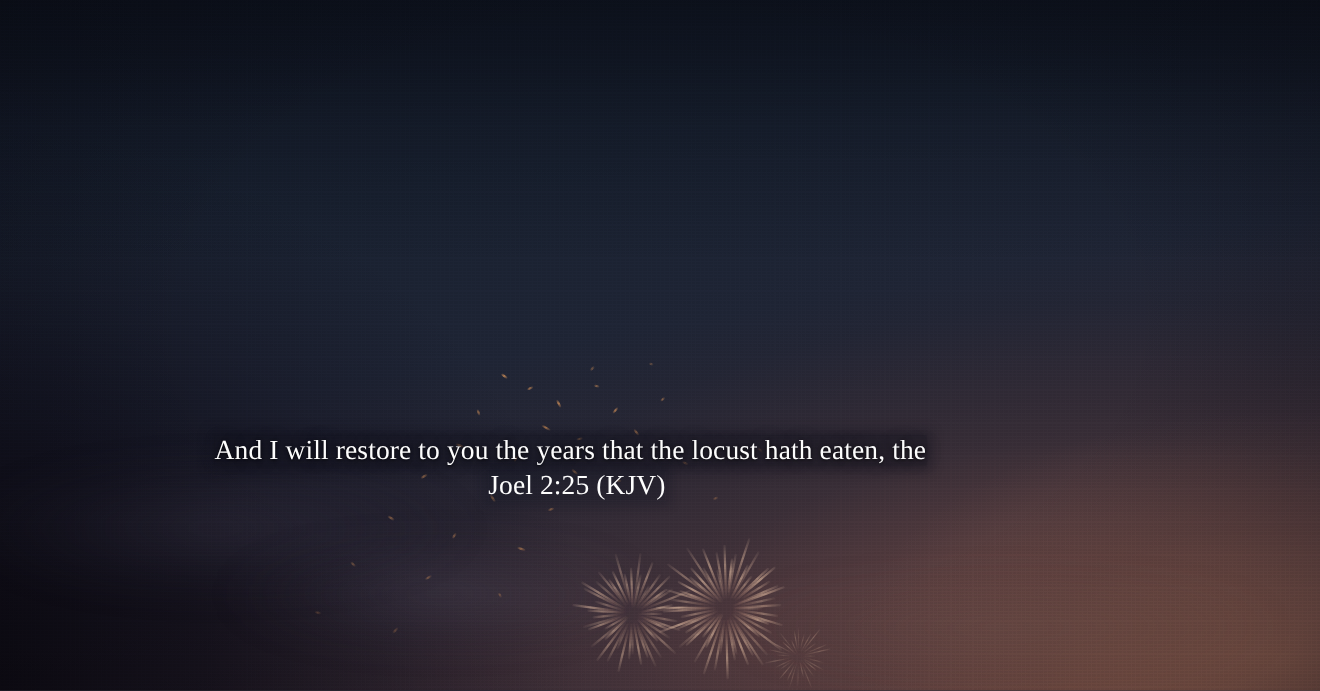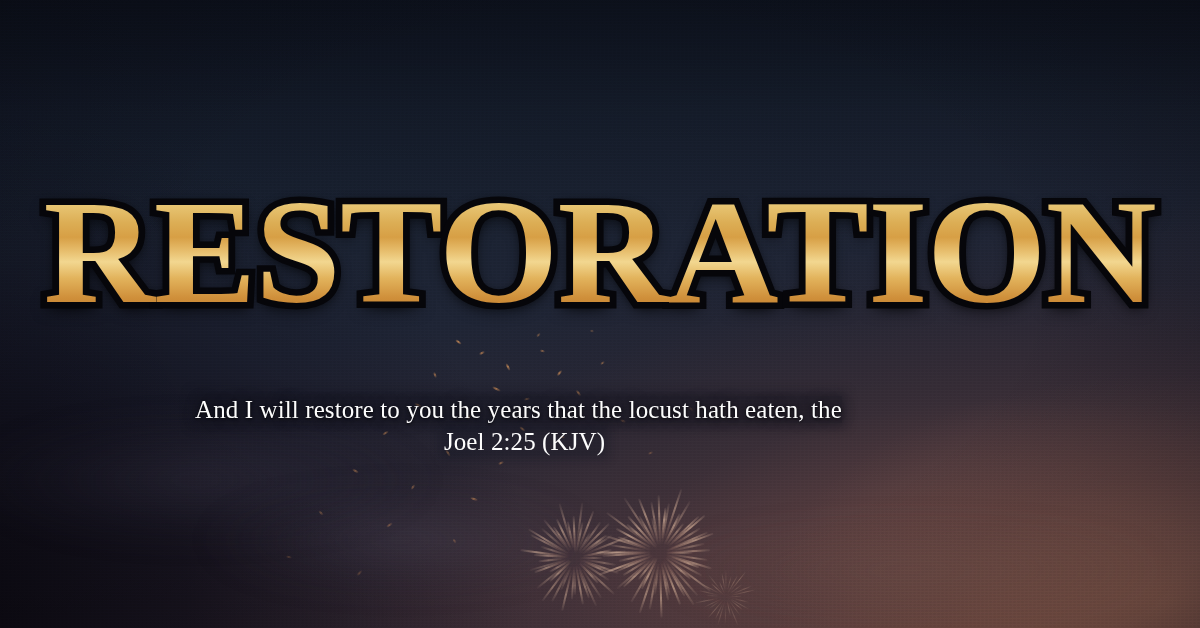--- a/index.html
+++ b/index.html
@@ -335,25 +335,19 @@
       <div class="ember streak" style="left: 620px; top: 420px; width: 6px; height: 2px; opacity: 0.4; transform: rotate(26deg);"></div>
       <div class="ember streak" style="left: 648px; top: 452px; width: 5px; height: 2px; opacity: 0.3; transform: rotate(-18deg);"></div>
       <div class="ember streak" style="left: 688px; top: 408px; width: 6px; height: 2px; opacity: 0.26; transform: rotate(50deg);"></div>
       <div class="ember streak" style="left: 536px; top: 334px; width: 5px; height: 2px; opacity: 0.4; transform: rotate(-40deg);"></div>
       <div class="ember streak" style="left: 590px; top: 330px; width: 4px; height: 2px; opacity: 0.3; transform: rotate(22deg);"></div>
     </div>
 
   <div class="sky-edge-vignette"></div>
   <div class="noise"></div>
 
-  <div class="title-wrap">
-    <div class="title">
-      <span class="stroke">RESTORATION</span>
-      <span class="fill">RESTORATION</span>
-    </div>
-  </div>
 
   <div class="verse">
     <span class="ln"><span>And I will restore to you the years that the locust hath eaten, the</span></span>
     <span class="ref"><span>Joel 2:25 (KJV)</span></span>
   </div>
 
 </div>
 
 </body></html>

